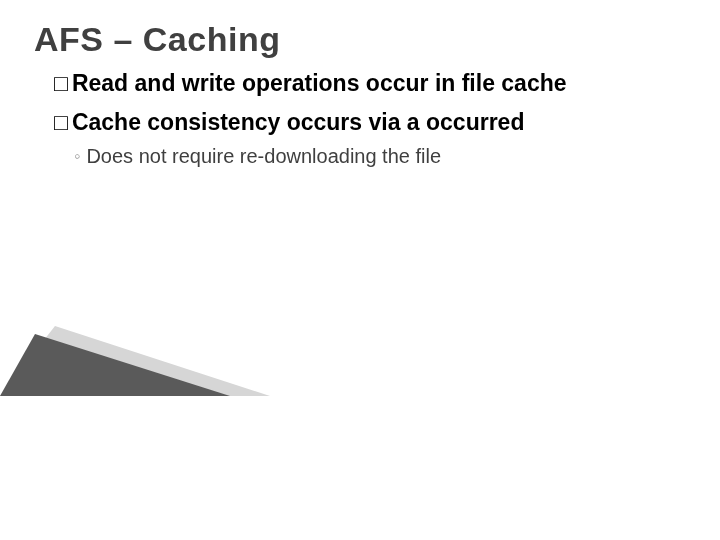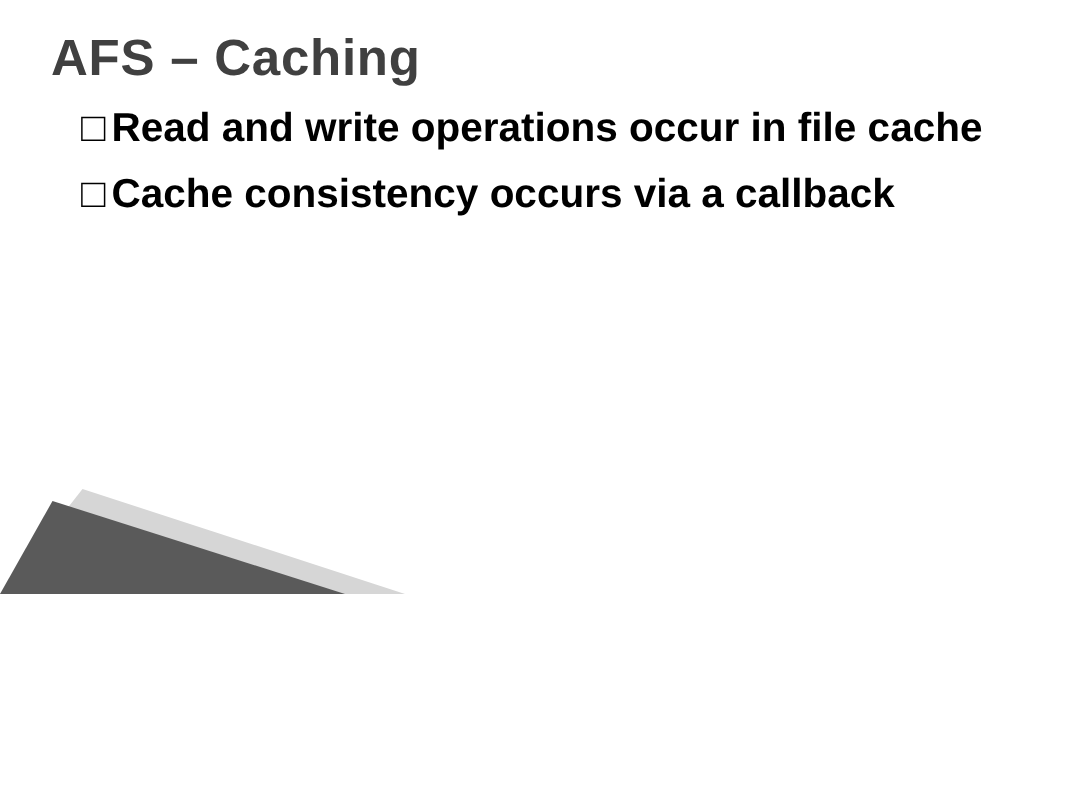--- a/index.html
+++ b/index.html
@@ -27,21 +27,21 @@
     color: #404040;
     letter-spacing: 0.5px;
     font-family: "Trebuchet MS", "Lucida Sans Unicode", Arial, sans-serif;
   }
   .content {
     padding-left: 20px;
     padding-right: 10px;
     font-family: "Lucida Sans", "Lucida Sans Unicode", "Segoe UI", Arial, sans-serif;
   }
   .top-item {
-    font-size: 27px;
+    font-size: 23px;
     line-height: 1.25;
     font-weight: 700;
     color: #000;
     margin-top: 10px;
   }
   .top-item .box {
     font-family: Arial, sans-serif;
     display: inline-block;
     margin-right: 4px;
   }
@@ -79,25 +79,30 @@
 
   <h1 class="title">AFS – Caching</h1>
 
   <div class="content">
 
     <div class="top-item">
       <span class="box">□</span><span>Read and write operations occur in file cache</span>
     </div>
 
     <div class="top-item">
-      <span class="box">□</span><span>Cache consistency occurs via a callback</span>
+      <span class="box">□</span><span>Cache consistency occurs via a occurred</span>
     </div>
     <div class="sub-list">
     </div>
 
+    <div class="sub-list">
+      <div class="sub-item">
+        <span class="ring">◦</span><span>Does not require re-downloading the file</span>
+      </div>
+    </div>
 
   </div>
 
   <svg class="wedge-dark" viewBox="0 0 270 70" preserveAspectRatio="none">
     <polygon points="0,70 270,70 55,0" fill="#d6d6d6"></polygon>
     <polygon points="0,70 230,70 35,8" fill="#5a5a5a"></polygon>
   </svg>
 
 </div>
 

